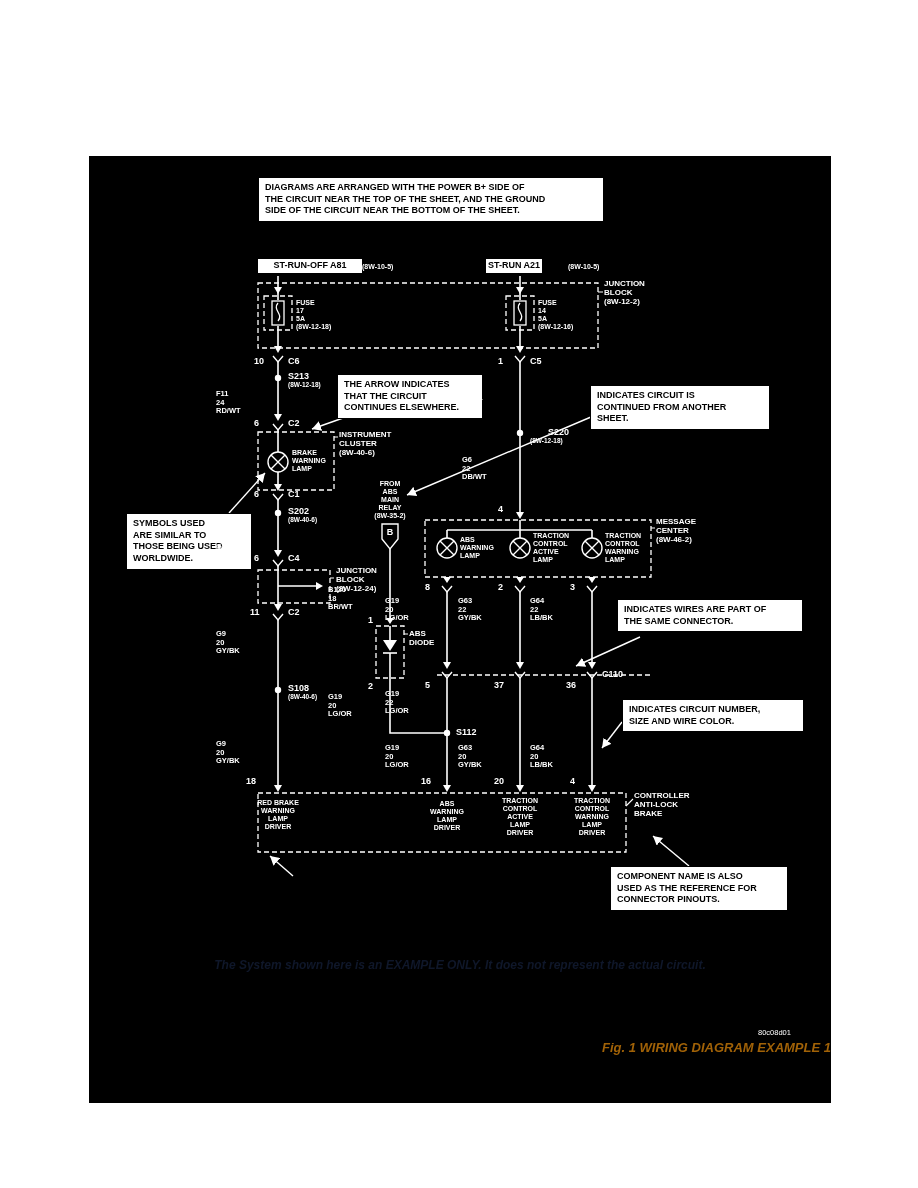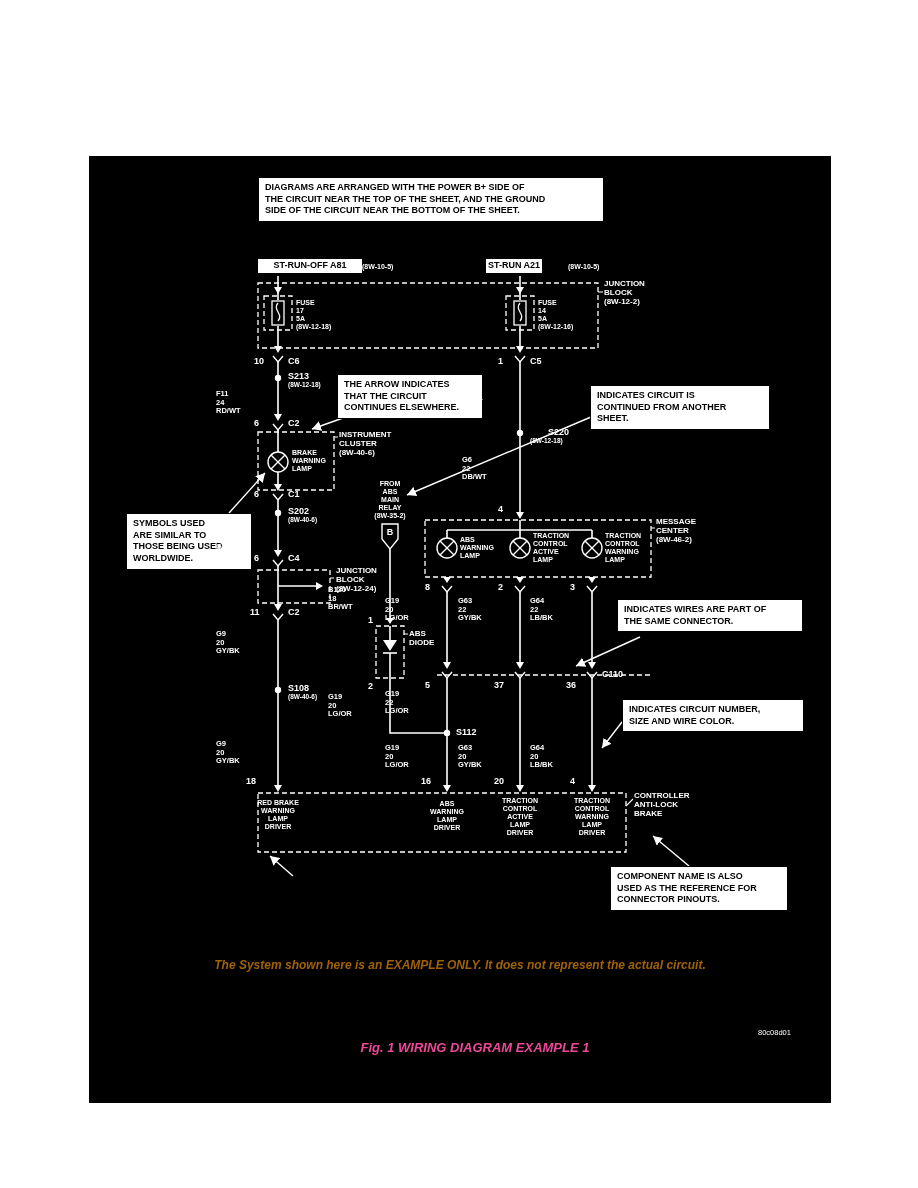--- a/index.html
+++ b/index.html
@@ -11,22 +11,22 @@
   .s9{font-size:9px;}
   .s8{font-size:8px;}
   .s7{font-size:7px;}
   .ref{font-size:6.5px;}
   .r{text-align:left;}
   .c{text-align:center;}
   .whitebox{position:absolute;background:#fff;color:#000;font-size:9px;font-weight:bold;
             text-align:center;line-height:13px;height:14px;}
   .callout{position:absolute;background:#fff;color:#000;border:1px solid #000;
            font-size:9px;font-weight:bold;line-height:1.3;padding:4px 6px;white-space:pre-line;}
-  .note{position:absolute;color:#a16207;font-size:12px;font-weight:bold;font-style:italic;text-align:center;}
-  .caption{position:absolute;color:#ec4899;font-size:13px;font-weight:bold;font-style:italic;text-align:center;padding-left:15px;}
+  .note{position:absolute;color:#0f172a;font-size:12px;font-weight:bold;font-style:italic;text-align:center;}
+  .caption{position:absolute;color:#a16207;font-size:13px;font-weight:bold;font-style:italic;text-align:right;}
   .code{position:absolute;color:#fff;font-size:7.5px;}
 </style>
 </head>
 <body>
 
 <div class="page">
   <div class="board"></div>
 
   <svg class="gfx" width="918" height="1188" viewBox="0 0 918 1188">
     <defs>

